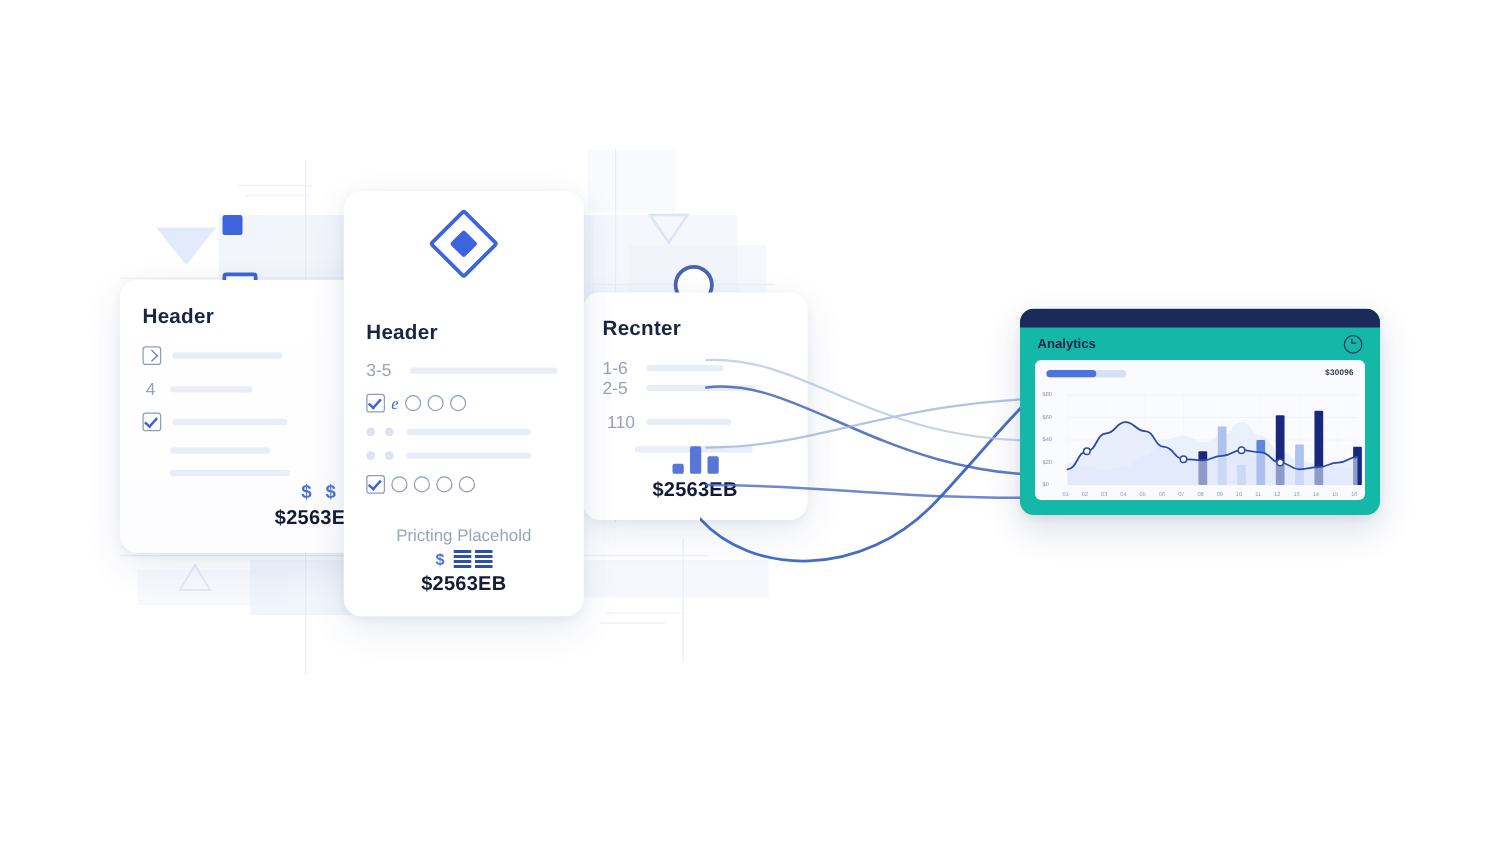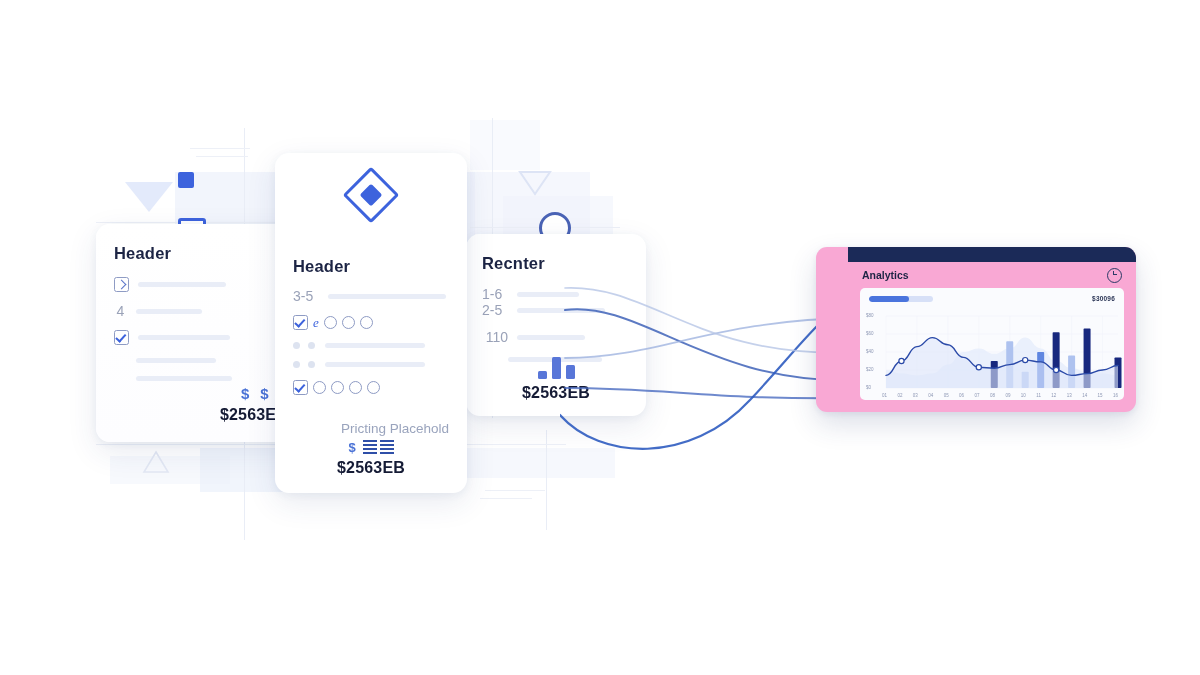--- a/index.html
+++ b/index.html
@@ -54,39 +54,38 @@
   }
   .ring{width:11px;height:11px;border:1.6px solid #8e9bc4;border-radius:50%;display:inline-block;}
   .dot{width:7px;height:7px;border-radius:50%;background:#dde3f0;display:inline-block;}
   .eglyph{color:#3d63dd;font-size:13px;font-style:italic;font-family:"Liberation Serif",serif;line-height:1;}
 
   .diamond-wrap{position:absolute;left:0;right:0;top:22px;display:flex;justify-content:center;}
   .diamond-out{width:34px;height:34px;border:3px solid #3d63dd;transform:rotate(45deg);border-radius:3px;
     display:flex;align-items:center;justify-content:center;}
   .diamond-in{width:16px;height:16px;background:#3d63dd;border-radius:2px;}
 
-  .placehold{font-size:13.5px;color:#9aa4bd;text-align:right;}
+  .placehold{font-size:13.5px;color:#9aa4bd;text-align:center;}
 
   .minibars{display:flex;align-items:flex-end;gap:5px;height:26px;justify-content:center;}
   .minibars i{display:block;background:#5876d8;border-radius:1.5px;width:9px;}
 
   .lines-ico{display:flex;gap:3px;align-items:center;}
   .lines-ico span{display:block;width:14px;height:15px;
     background:repeating-linear-gradient(180deg,#2f4fa8 0 2px,transparent 2px 4px);}
 
   
   .curves{position:absolute;left:560px;top:280px;width:300px;height:200px;z-index:2;}
 
   
   .dash{
     position:absolute;left:816px;top:247px;width:288px;height:165px;
-    border-radius:11px;background:#f9a8d4;overflow:hidden;
+    border-radius:11px;background:#14b8a6;overflow:hidden;
     box-shadow:0 12px 28px rgba(35,55,110,.16), 0 2px 6px rgba(35,55,110,.08);
     z-index:4;
-    padding-left:32px;
   }
   .dash-topbar{height:15px;background:#1b2a58;}
   .dash-head{height:26px;display:flex;align-items:center;justify-content:space-between;padding:0 14px;}
   .dash-title{font-size:10.5px;font-weight:700;color:#1c2444;}
   .clock-ico{width:13px;height:13px;border:1.5px solid #2b3a66;border-radius:50%;position:relative;}
   .clock-ico::after{content:"";position:absolute;left:5px;top:2.5px;width:1.4px;height:4px;background:#2b3a66;}
   .clock-ico::before{content:"";position:absolute;left:5px;top:5.5px;width:3.5px;height:1.4px;background:#2b3a66;}
 
   .dash-body{margin:0 12px;background:#fafbfe;border-radius:5px;height:112px;position:relative;}
   .dash-meta{display:flex;align-items:center;justify-content:space-between;padding:7px 9px 0 9px;}

